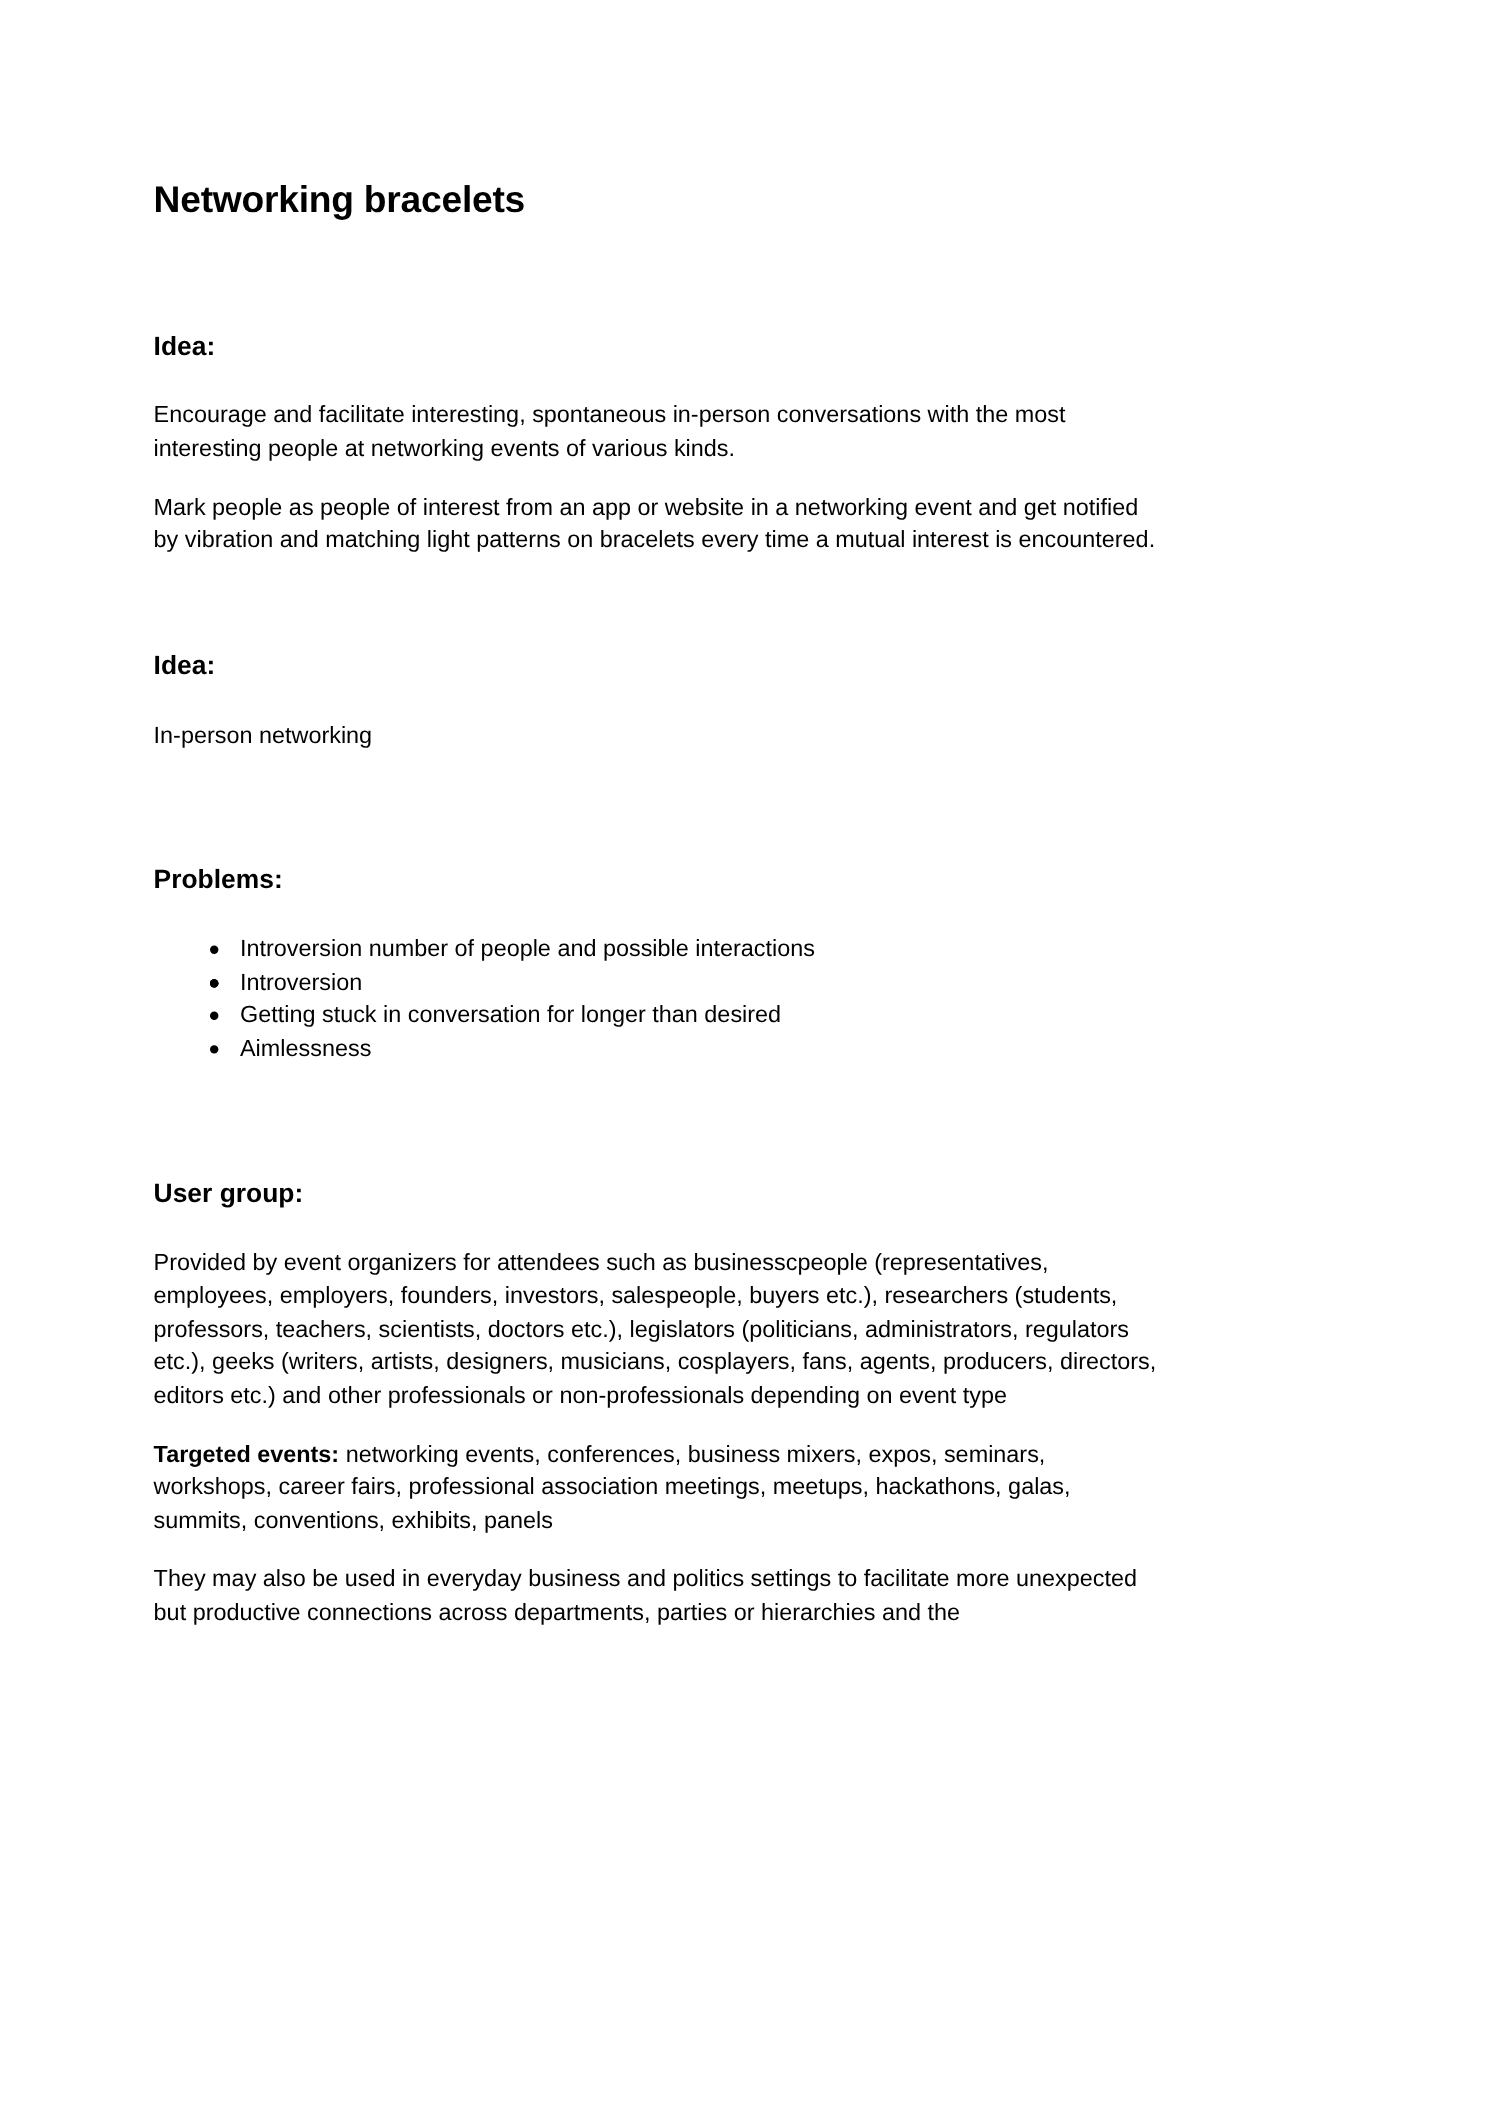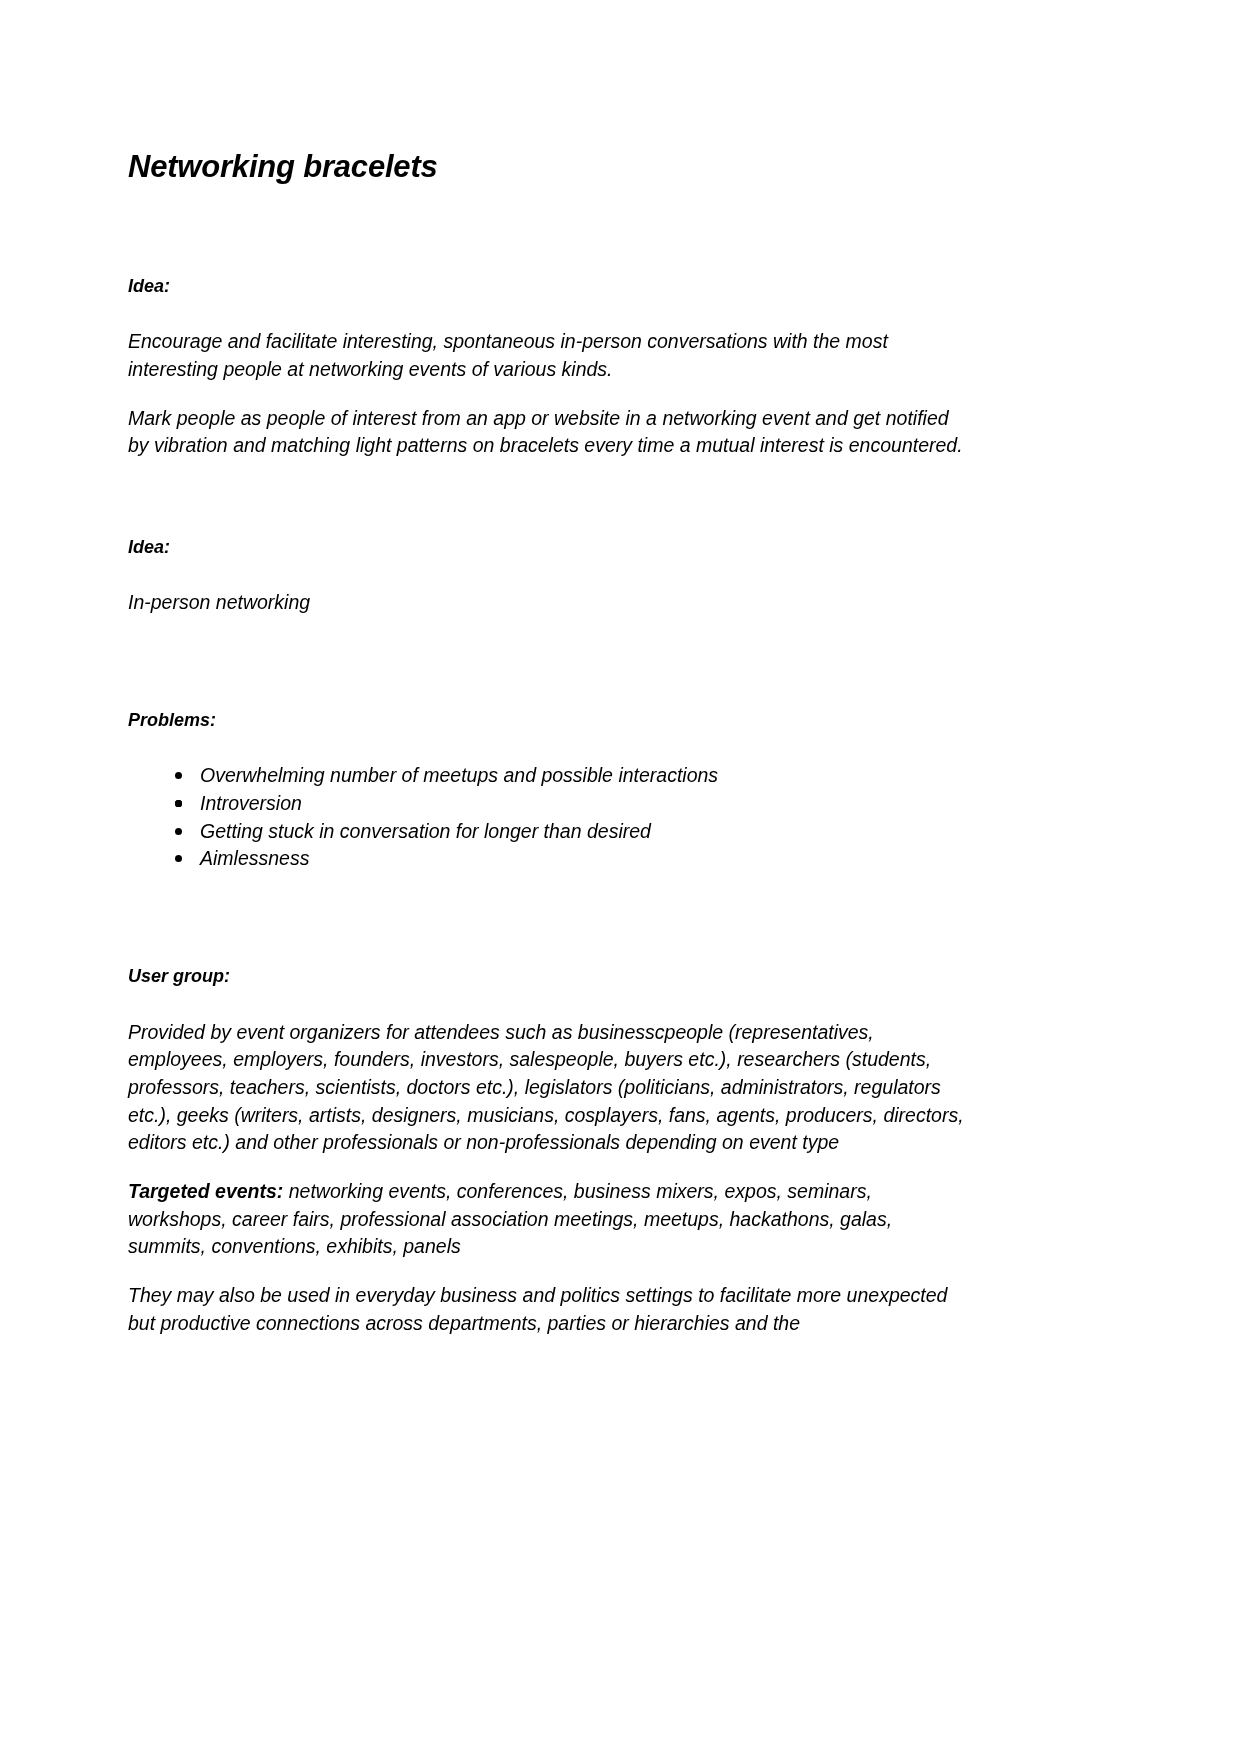--- a/index.html
+++ b/index.html
@@ -11,37 +11,36 @@
     font-family: "Liberation Sans", sans-serif;
     color: #000000;
   }
   #page {
     position: relative;
     width: 1044px;
     height: 1751px;
     background: #ffffff;
     overflow: hidden;
     box-sizing: border-box;
-    font-style: italic;
   }
   #content {
     position: absolute;
     left: 128px;
     top: 148px;
     width: 842px;
   }
   .doc-title {
     font-size: 31px;
     font-weight: bold;
     line-height: 1.25;
     letter-spacing: -0.2px;
     margin: 0 0 26px 0;
   }
   .heading {
-    font-size: 18px;
+    font-size: 22px;
     font-weight: bold;
     line-height: 1.3;
     margin: 0;
   }
   .para {
     font-size: 19.5px;
     line-height: 1.42;
     margin: 0;
     text-align: left;
   }
@@ -103,21 +102,21 @@
       <p class="para">In-person networking</p>
     </div>
 
     <div class="spacer-xl"></div>
     <div class="spacer-md"></div>
 
     <div>
       <h2 class="heading">Problems:</h2>
       <div class="spacer-md"></div>
       <ul class="bullets" id="problems-list">
-          <li><span class="dot"></span><span>Overwhelming number of meetups and possible interactions</span></li>
+          <li><span class="dot"></span><span>Introversion number of people and possible interactions</span></li>
           <li><span class="dot"></span></li>
           <li><span class="dot"></span></li>
           <li><span class="dot"></span><span>Introversion</span></li>
           <li><span class="dot"></span><span>Getting stuck in conversation for longer than desired</span></li>
           <li><span class="dot"></span><span>Aimlessness</span></li>
         </ul>
     </div>
 
     <div class="spacer-xl"></div>
     <div class="spacer-md"></div>

